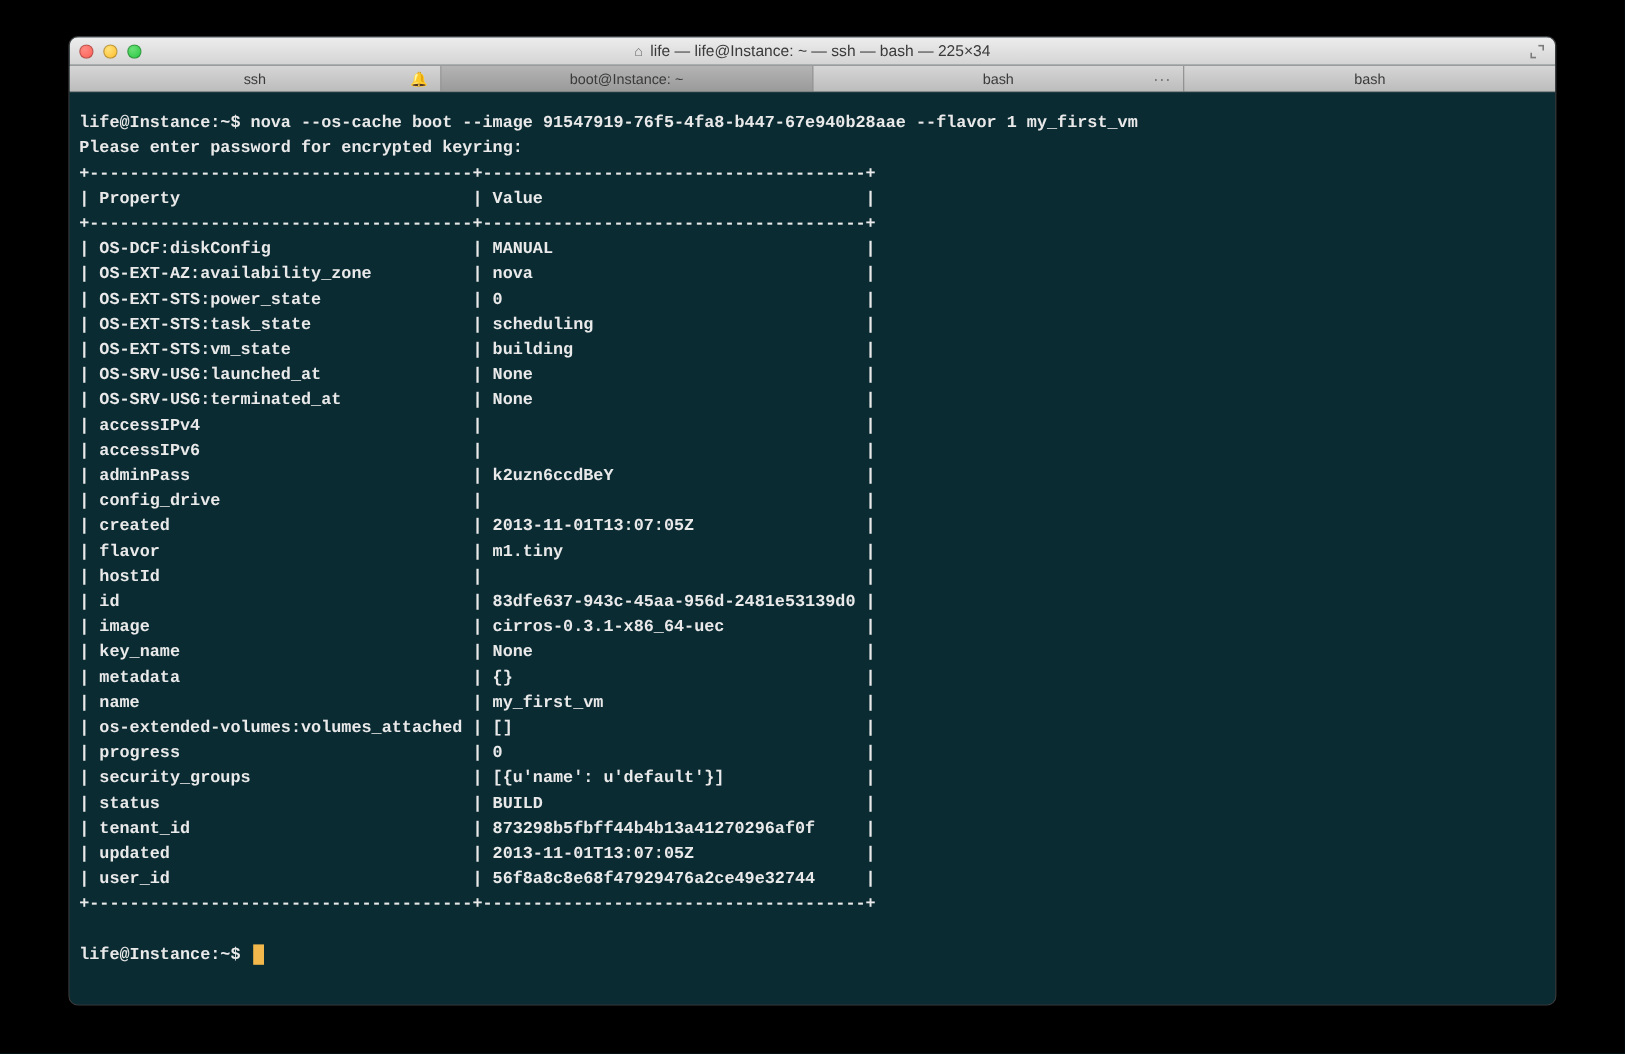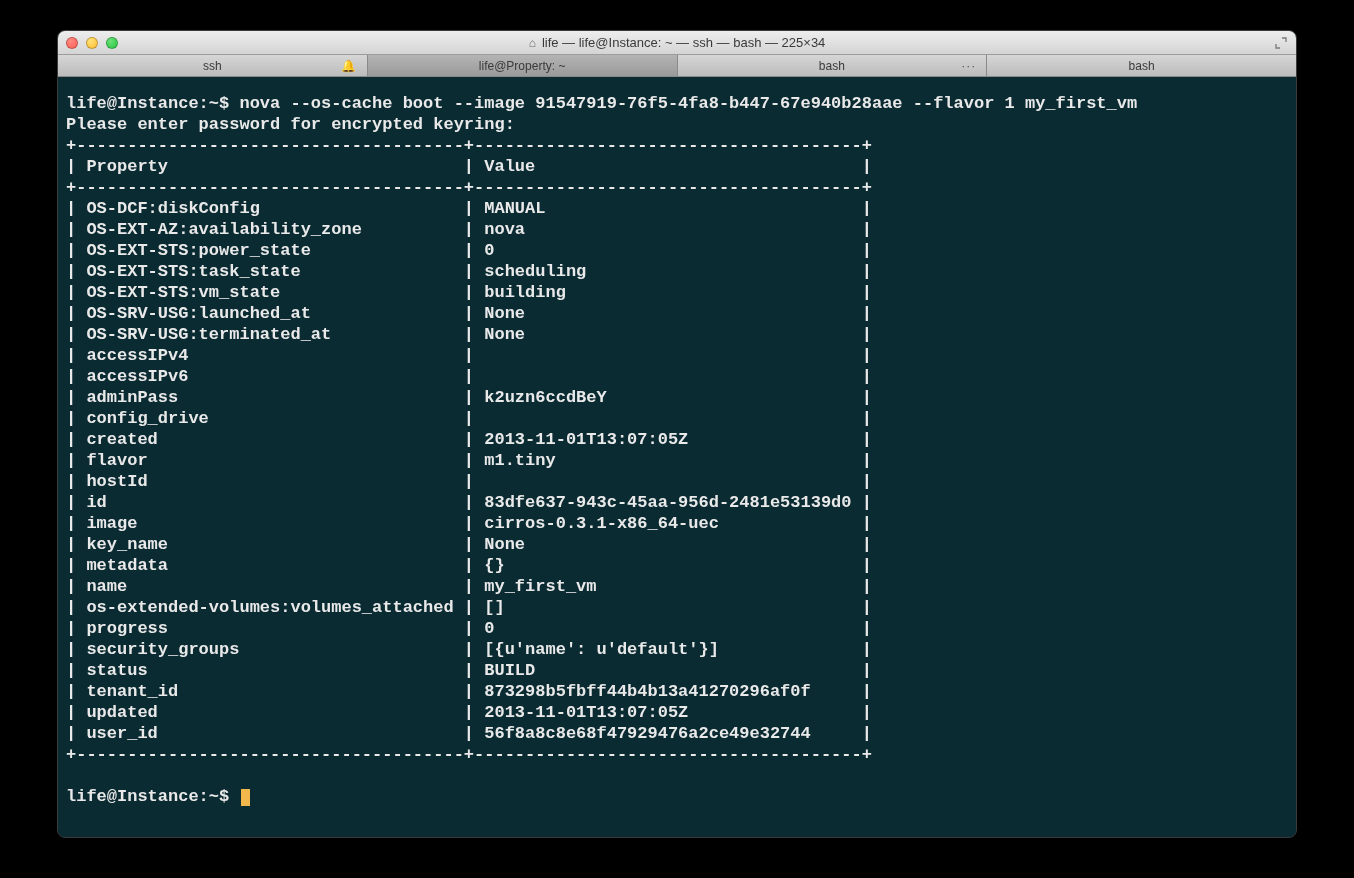--- a/index.html
+++ b/index.html
@@ -98,21 +98,21 @@
   .tab .ellipsis {
     position: absolute;
     right: 10px;
     color: #4b4b4b;
     font-size: 12px;
     letter-spacing: 1px;
   }
   .terminal {
     background: #0b2b33;
     color: #e9e9e9;
-    font-size: 17px;
+    font-size: 14px;
     line-height: 21px;
     padding: 16px 8px 30px 8px;
     white-space: pre;
     font-weight: 600;
     min-height: 720px;
   }
   .cursor {
     display: inline-block;
     width: 9px;
     height: 17px;
@@ -141,21 +141,21 @@
         </svg>
     </div>
   </div>
 
   <div class="tabbar">
     <div class="tab">
       <span>ssh</span>
       <span class="bell">🔔</span>
     </div>
     <div class="tab active">
-      <span>life@Property: ~</span>
+      <span>boot@Instance: ~</span>
     </div>
     <div class="tab">
       <span>bash</span>
       <span class="ellipsis">···</span>
     </div>
     <div class="tab">
       <span>bash</span>
     </div>
   </div>
 

